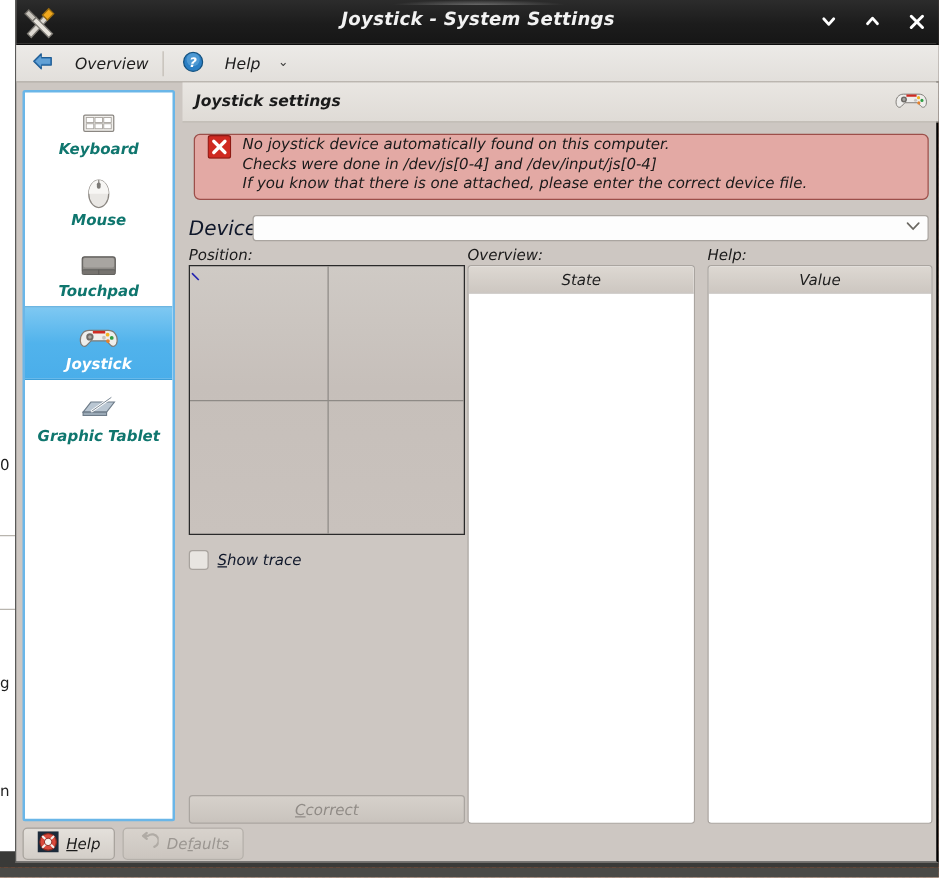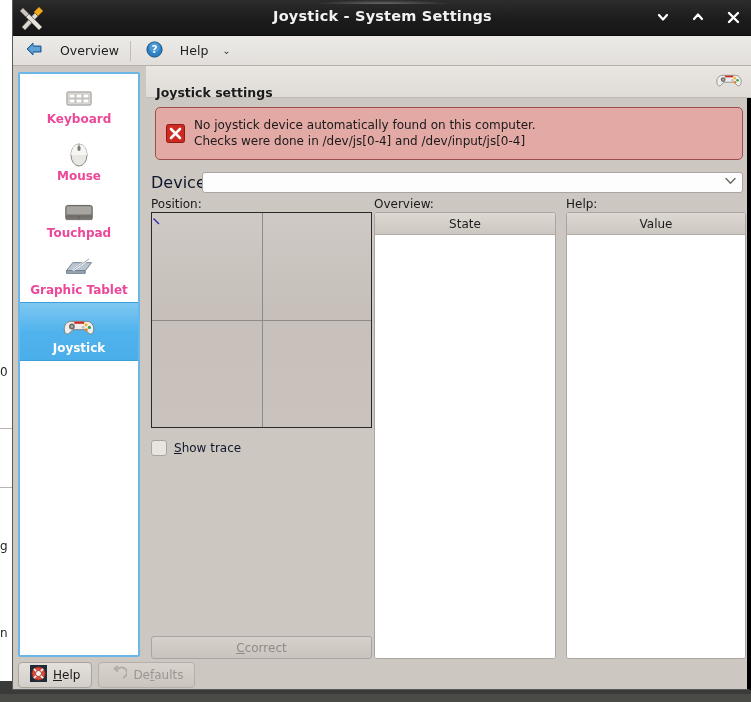--- a/index.html
+++ b/index.html
@@ -40,23 +40,24 @@
   .bottom-shadow2 {
     position: absolute; left: 0; top: 694px; width: 812px; height: 8px;
     background: #4a4a47;
   }
 
   
   .window {
     position: absolute; left: 12px; top: 0; width: 739px; height: 690px;
     background: #cdc7c2;
     border-left: 1px solid #5a5a58;
-    border-right: 4px solid #000000;
+    border-right: 2px solid #000000;
     border-bottom: 1px solid #5a5a58;
     box-sizing: border-box;
+    font-style: italic;
   }
   .titlebar {
     position: absolute; left: 0; top: 0; width: 739px; height: 36px;
     background: linear-gradient(180deg, #2c2c2c 0%, #1c1c1c 55%, #161616 100%);
     border-bottom: 1px solid #0c0c0c;
     box-sizing: border-box;
   }
   .titlebar-sheen {
     position: absolute; left: 300px; top: 0px; width: 140px; height: 4px;
     background: radial-gradient(ellipse at 50% 100%, rgba(255,255,255,0.30), rgba(255,255,255,0) 70%);
@@ -100,54 +101,54 @@
     position: absolute; left: 5px; top: 72px; width: 122px; height: 585px;
     background: #ffffff;
     border: 2px solid #6ab6e8;
     border-radius: 2px;
     box-sizing: border-box;
     overflow: hidden;
   }
   .side-item {
     height: 57px; display: flex; flex-direction: column;
     align-items: center; justify-content: center; gap: 2px;
-    font-size: 12px; color: #ec4899; font-weight: bold;
+    font-size: 12px; color: #0f766e; font-weight: bold;
     cursor: default;
   }
   .side-item.selected {
     background: linear-gradient(180deg, #7ec8f2 0%, #51b3ec 50%, #4aaeea 100%);
     color: #ffffff;
     border-top: 1px solid #3d9fd9;
     border-bottom: 1px solid #3d9fd9;
   }
   .side-icon { width: 34px; height: 30px; display: flex; align-items: flex-end; justify-content: center; }
 
   
   .pane { position: absolute; left: 133px; top: 66px; width: 605px; height: 590px; }
 
   .pane-header {
     position: absolute; left: 0; top: 0; width: 605px; height: 32px;
     background: linear-gradient(180deg, #e9e6e2 0%, #dfdbd6 100%);
     border-bottom: 1px solid #c0bbb4;
     box-sizing: border-box;
   }
   .pane-title {
-    position: absolute; left: 10px; top: 19px;
+    position: absolute; left: 10px; top: 7px;
     font-size: 12.5px; font-weight: bold; color: #1b1b1b;
   }
   .pane-header-icon { position: absolute; right: 8px; top: 3px; width: 28px; height: 26px; }
 
   
   .errbox {
     position: absolute; left: 9px; top: 41px; width: 588px; height: 53px;
     background: #e3a9a4;
     border: 1px solid #9c4f4a;
     border-radius: 5px;
     box-sizing: border-box;
-    display: flex; align-items: center;
+    display: flex; align-items: flex-start;
   }
   .err-icon { width: 38px; display: flex; justify-content: center; align-items: center; }
   .err-lines { font-size: 12px; color: #1a1a1a; line-height: 15.5px; }
 
   
   .device-row {
     position: absolute; left: 0px; top: 105px; width: 605px; height: 22px;
     display: flex; align-items: center;
   }
   .device-label { width: 56px; font-size: 16px; color: #0f172a; padding-left: 5px; box-sizing: border-box; }
@@ -350,46 +351,46 @@
           <svg width="36" height="22" viewBox="0 0 36 22">
             <rect x="4" y="3" width="28" height="13" rx="2" fill="#8e8b87" stroke="#5f5d5a" stroke-width="1"></rect>
             <rect x="5" y="4" width="26" height="8" rx="1.5" fill="#a8a5a1"></rect>
             <rect x="4" y="14" width="28" height="4" rx="1" fill="#76736f" stroke="#5f5d5a" stroke-width="0.8"></rect>
             <line x1="18" y1="14" x2="18" y2="18" stroke="#5f5d5a" stroke-width="0.9"></line>
           </svg>
         </span>
         <span>Touchpad</span>
       </div>
 
-      <div class="side-item">
-        <span class="side-icon">
-          <svg width="38" height="26" viewBox="0 0 38 26">
-            <path d="M5 16 L12 7 L33 7 L26 16 Z" fill="#b9c6d2" stroke="#6d7b88" stroke-width="1"></path>
-            <path d="M5 16 L26 16 L26 19 L5 19 Z" fill="#9aa9b6" stroke="#6d7b88" stroke-width="1"></path>
-            <line x1="13" y1="15" x2="30" y2="3" stroke="#ffffff" stroke-width="2.4" stroke-linecap="round"></line>
-            <line x1="13" y1="15" x2="30" y2="3" stroke="#6d7b88" stroke-width="0.8" stroke-linecap="round"></line>
-          </svg>
-        </span>
-        <span>Graphic Tablet</span>
-      </div>
-
       <div class="side-item selected">
         <span class="side-icon">
           <svg width="36" height="24" viewBox="0 0 36 24">
             <path d="M10 6 C5 6 2 10 2.4 15 C2.8 19.5 6 20.6 8 18.4 L11.5 14.8 L24.5 14.8 L28 18.4 C30 20.6 33.2 19.5 33.6 15 C34 10 31 6 26 6 Z" fill="#efeeec" stroke="#7e7b77" stroke-width="1"></path>
             <circle cx="10.5" cy="11.5" r="3.1" fill="#6e6b67"></circle>
             <circle cx="10.5" cy="11.5" r="1.5" fill="#a8a5a1"></circle>
             <path d="M13 6.4 L23.5 6.4 L23.5 8.6 L13 8.6 Z" fill="#cf2a22"></path>
             <circle cx="25.5" cy="9.6" r="1.6" fill="#f0b323"></circle>
             <circle cx="29" cy="12.4" r="1.6" fill="#2f9e44"></circle>
             <circle cx="25.8" cy="15" r="1.6" fill="#e8812a"></circle>
             <circle cx="22.4" cy="12.2" r="1.6" fill="#c6c3bf"></circle>
           </svg>
         </span>
         <span>Joystick</span>
+      </div>
+
+      <div class="side-item">
+        <span class="side-icon">
+          <svg width="38" height="26" viewBox="0 0 38 26">
+            <path d="M5 16 L12 7 L33 7 L26 16 Z" fill="#b9c6d2" stroke="#6d7b88" stroke-width="1"></path>
+            <path d="M5 16 L26 16 L26 19 L5 19 Z" fill="#9aa9b6" stroke="#6d7b88" stroke-width="1"></path>
+            <line x1="13" y1="15" x2="30" y2="3" stroke="#ffffff" stroke-width="2.4" stroke-linecap="round"></line>
+            <line x1="13" y1="15" x2="30" y2="3" stroke="#6d7b88" stroke-width="0.8" stroke-linecap="round"></line>
+          </svg>
+        </span>
+        <span>Graphic Tablet</span>
       </div>
     </div>
 
     <div class="pane">
 
       <div class="pane-header">
         <div class="pane-title">Joystick settings</div>
         <div class="pane-header-icon">
           <svg width="28" height="22" viewBox="0 0 36 24">
             <path d="M10 6 C5 6 2 10 2.4 15 C2.8 19.5 6 20.6 8 18.4 L11.5 14.8 L24.5 14.8 L28 18.4 C30 20.6 33.2 19.5 33.6 15 C34 10 31 6 26 6 Z" fill="#efeeec" stroke="#7e7b77" stroke-width="1"></path>
@@ -407,20 +408,21 @@
       <div class="errbox">
         <div class="err-icon">
           <svg width="19" height="19" viewBox="0 0 19 19">
             <rect x="0.5" y="0.5" width="18" height="18" rx="2" fill="#cf2a22" stroke="#8d1a14" stroke-width="1"></rect>
             <path d="M5 5 L14 14 M14 5 L5 14" stroke="#ffffff" stroke-width="2.6" stroke-linecap="round"></path>
           </svg>
         </div>
         <div class="err-lines">
           <div>No joystick device automatically found on this computer.</div>
           <div>Checks were done in /dev/js[0-4] and /dev/input/js[0-4]</div>
+          <div>If you know that there is one attached, please enter the correct device file.</div>
         </div>
       </div>
 
       <div class="device-row">
         <div class="device-label">Device:</div>
         <div class="combo">
           <span style="flex:1; padding-left:6px; font-size:12px; color:#1a1a1a;"></span>
           <span class="combo-arrow">
             <svg width="11" height="8" viewBox="0 0 11 8">
                 <path d="M1 1.5 L5.5 6.2 L10 1.5" stroke="#6b6862" stroke-width="1.4" fill="none" stroke-linecap="round"></path>

